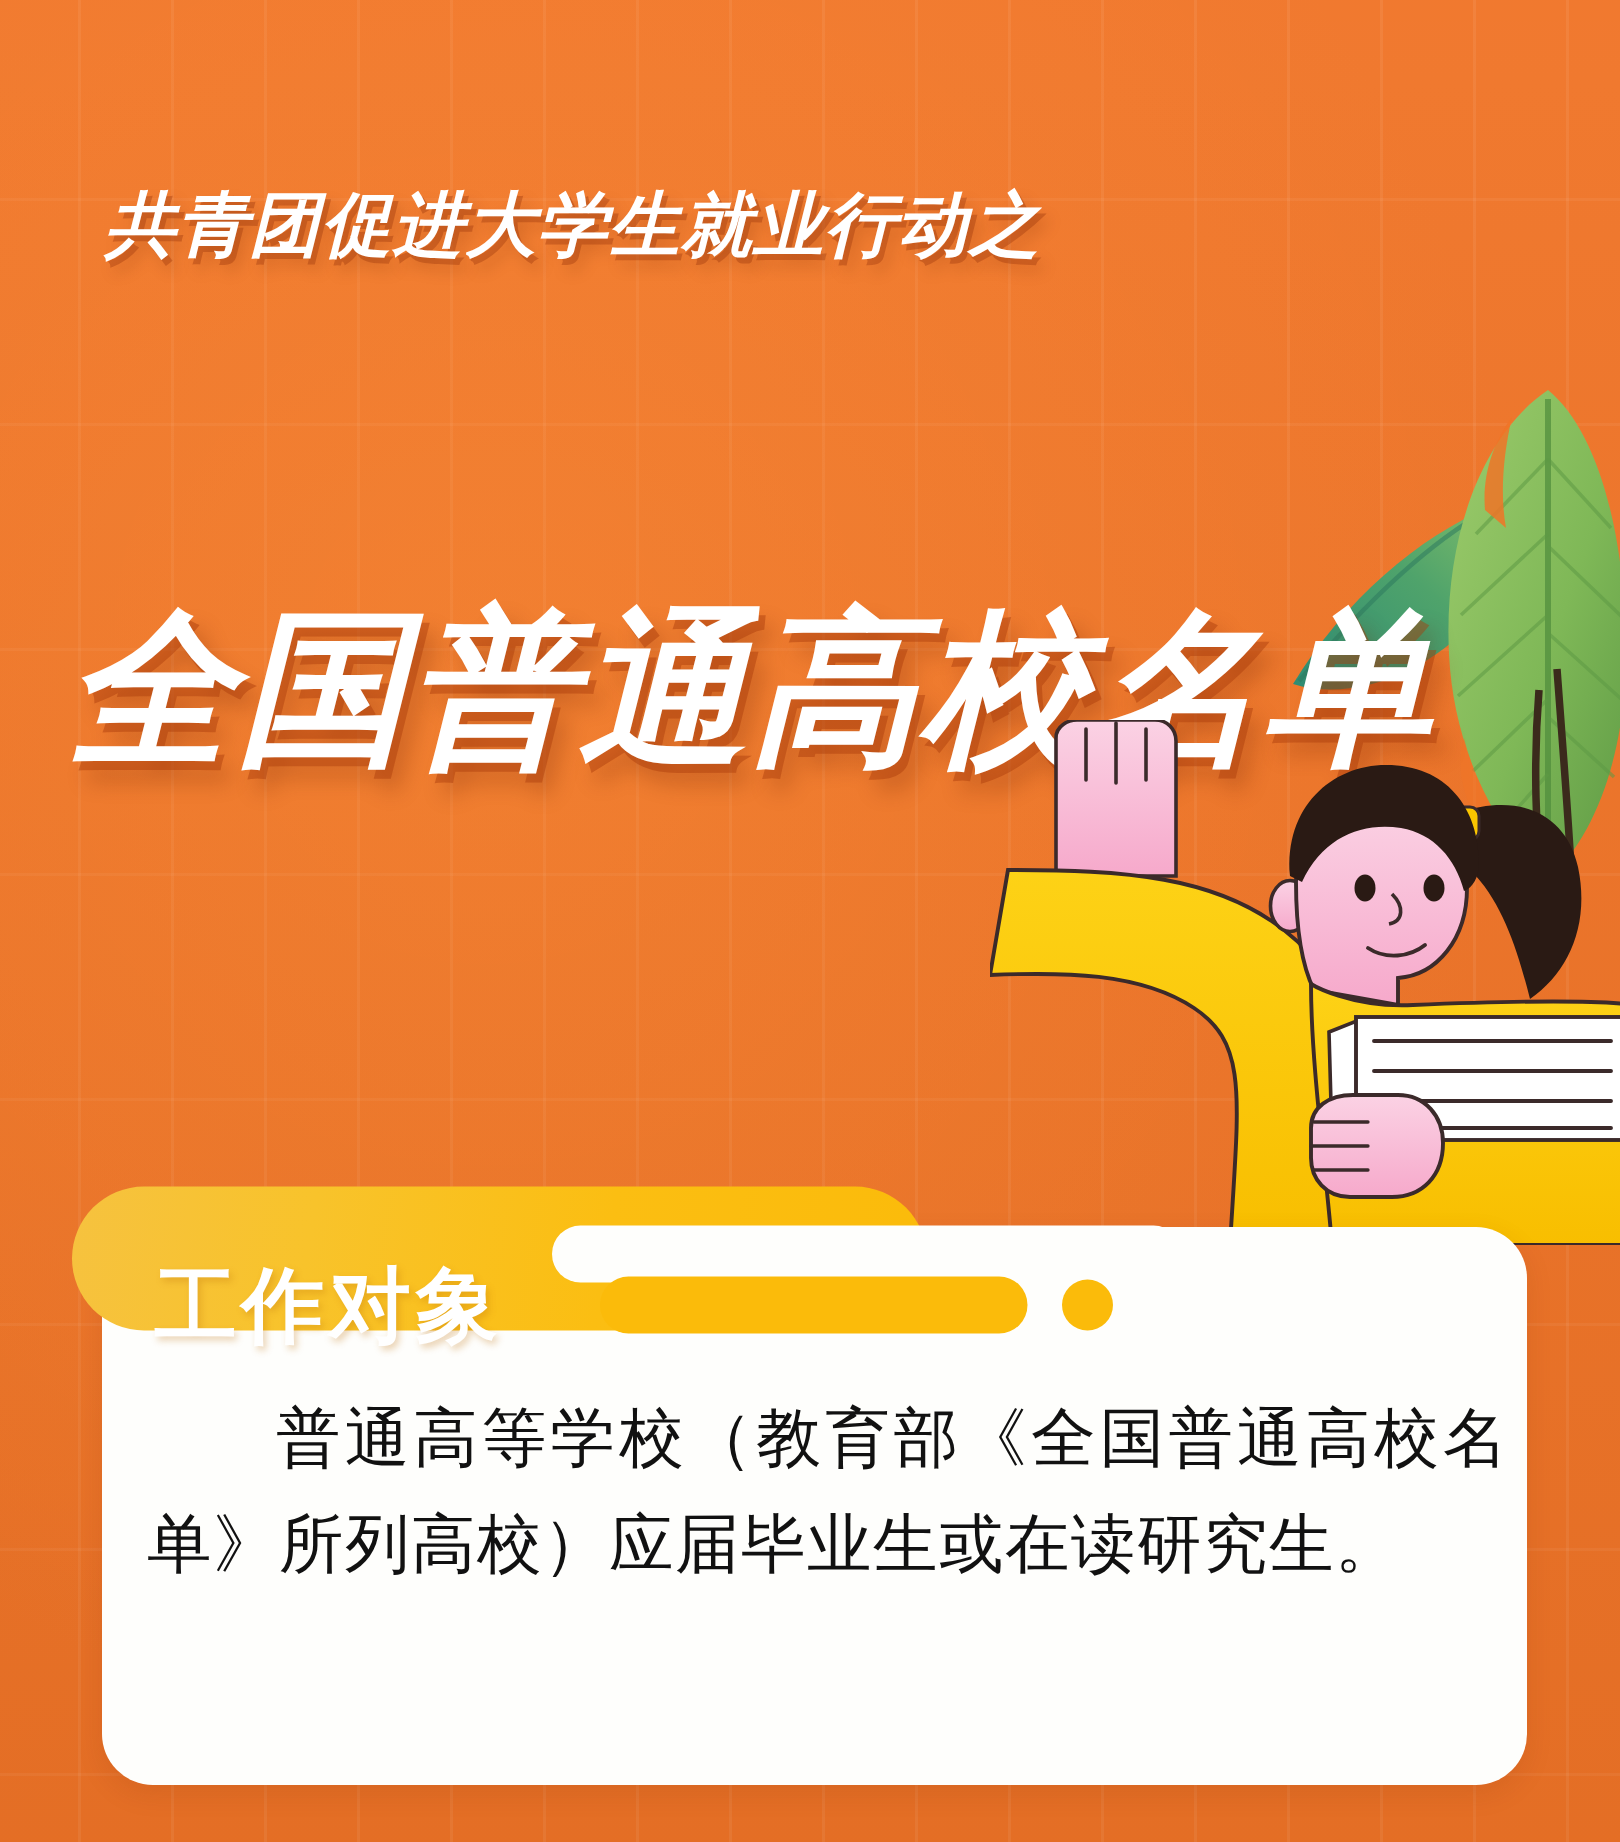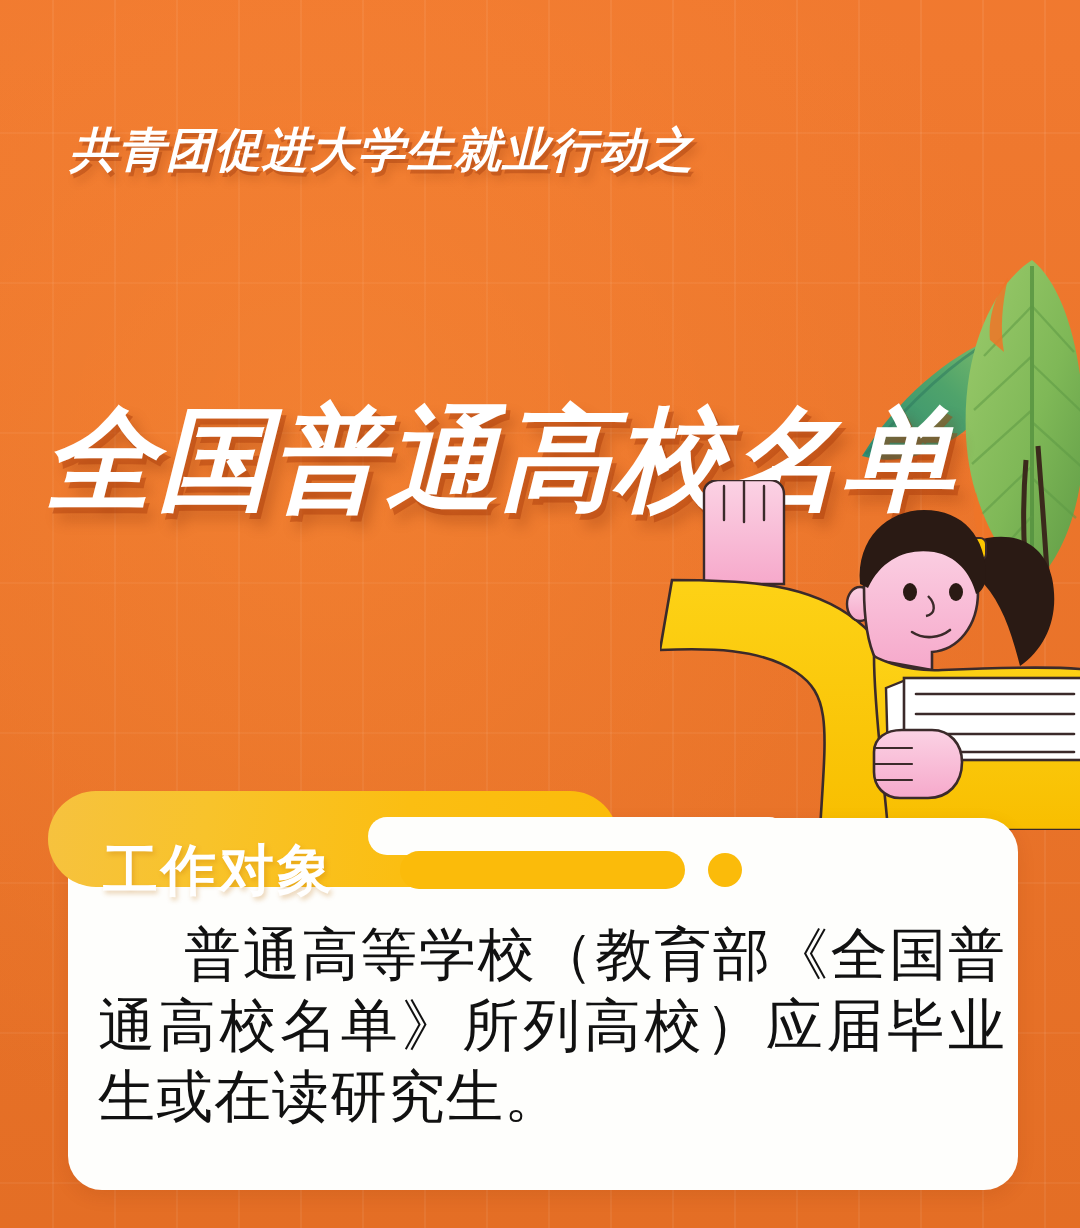--- a/index.html
+++ b/index.html
@@ -165,22 +165,22 @@
     border-radius: 50%;
     background: #FBBB0A;
   }
 
   
   .body-text {
     position: absolute;
     left: 98px;
     top: 924px;
     width: 908px;
-    font-family: Liberation Mono, monospace;
-    font-size: 57px;
+    font-family: Liberation Serif, serif;
+    font-size: 43px;
     line-height: 71px;
     color: #111111;
     text-indent: 86px;
     letter-spacing: 1px;
     text-align: justify;
   }
 </style>
 </head>
 <body>
 

